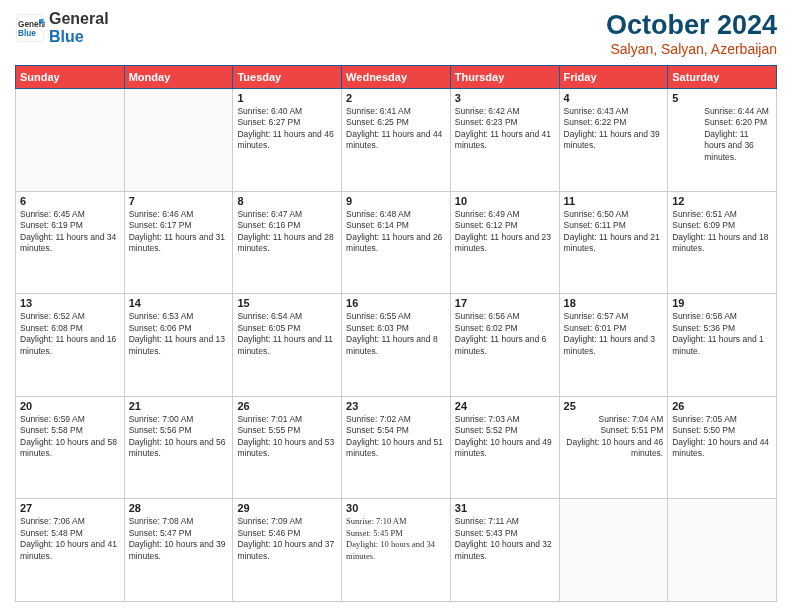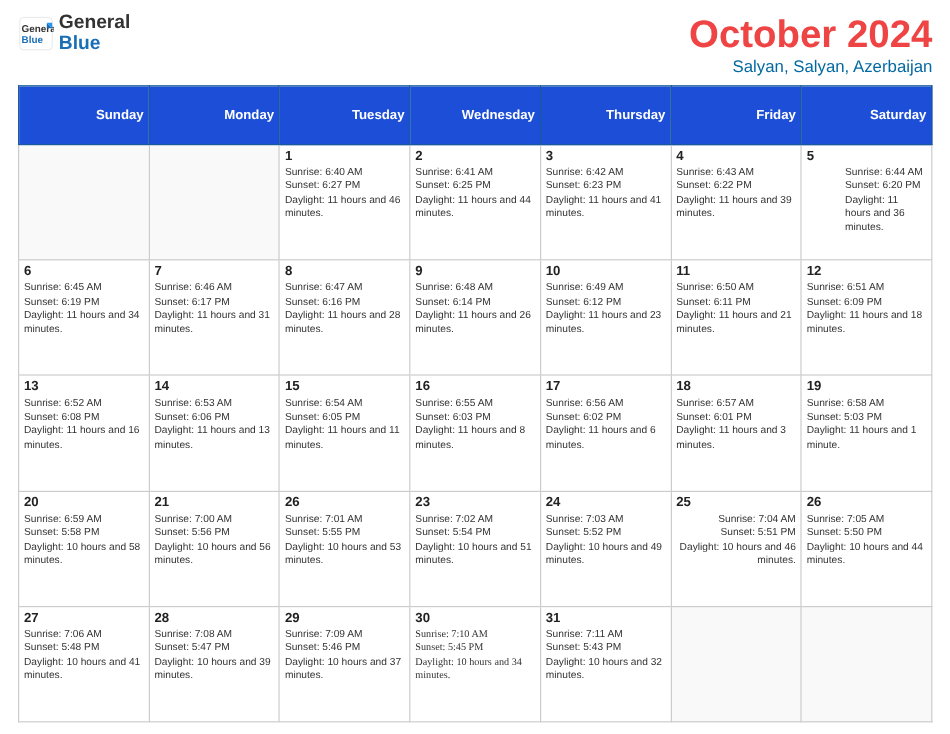--- a/index.html
+++ b/index.html
@@ -44,43 +44,43 @@
       color: #1a6eb5;
     }
     .logo-icon {
       width: 30px;
       height: 30px;
     }
     .title-block {
       text-align: right;
     }
     .title-month {
-      font-size: 32px;
-      font-weight: bold;
-      color: #ef4444;
+      font-size: 27px;
+      font-weight: bold;
+      color: #0c4a6e;
     }
     .title-location {
       font-size: 14px;
-      color: #0369a1;
+      color: #c2410c;
     }
     .calendar {
       flex: 1;
       border: 1px solid #ccc;
       border-collapse: collapse;
       width: 100%;
       table-layout: fixed;
     }
     .calendar th {
-      background: #1d4ed8;
+      background: #ef4444;
       color: #fff;
       font-size: 11px;
       font-weight: bold;
-      padding: 18px 4px;
+      padding: 5px 4px;
       border: 1px solid #1a5a9a;
-      text-align: right;
+      text-align: left;
     }
     .calendar td {
       border: 1px solid #ccc;
       vertical-align: top;
       padding: 3px 4px;
       font-size: 9px;
       color: #333;
       height: 85px;
     }
     .day-num {
@@ -246,21 +246,21 @@
           </td>
           <td>
             <div class="day-num">18</div>
             <div class="day-info" style="white-space: pre-line;">Sunrise: 6:57 AM
 Sunset: 6:01 PM
 Daylight: 11 hours and 3 minutes.</div>
           </td>
           <td>
             <div class="day-num">19</div>
             <div class="day-info" style="white-space: pre-line;">Sunrise: 6:58 AM
-Sunset: 5:03 PM
+Sunset: 5:36 PM
 Daylight: 11 hours and 1 minute.</div>
           </td>
         </tr>
         <tr>
           <td>
             <div class="day-num">20</div>
             <div class="day-info" style="white-space: pre-line;">Sunrise: 6:59 AM
 Sunset: 5:58 PM
 Daylight: 10 hours and 58 minutes.</div>
           </td>

